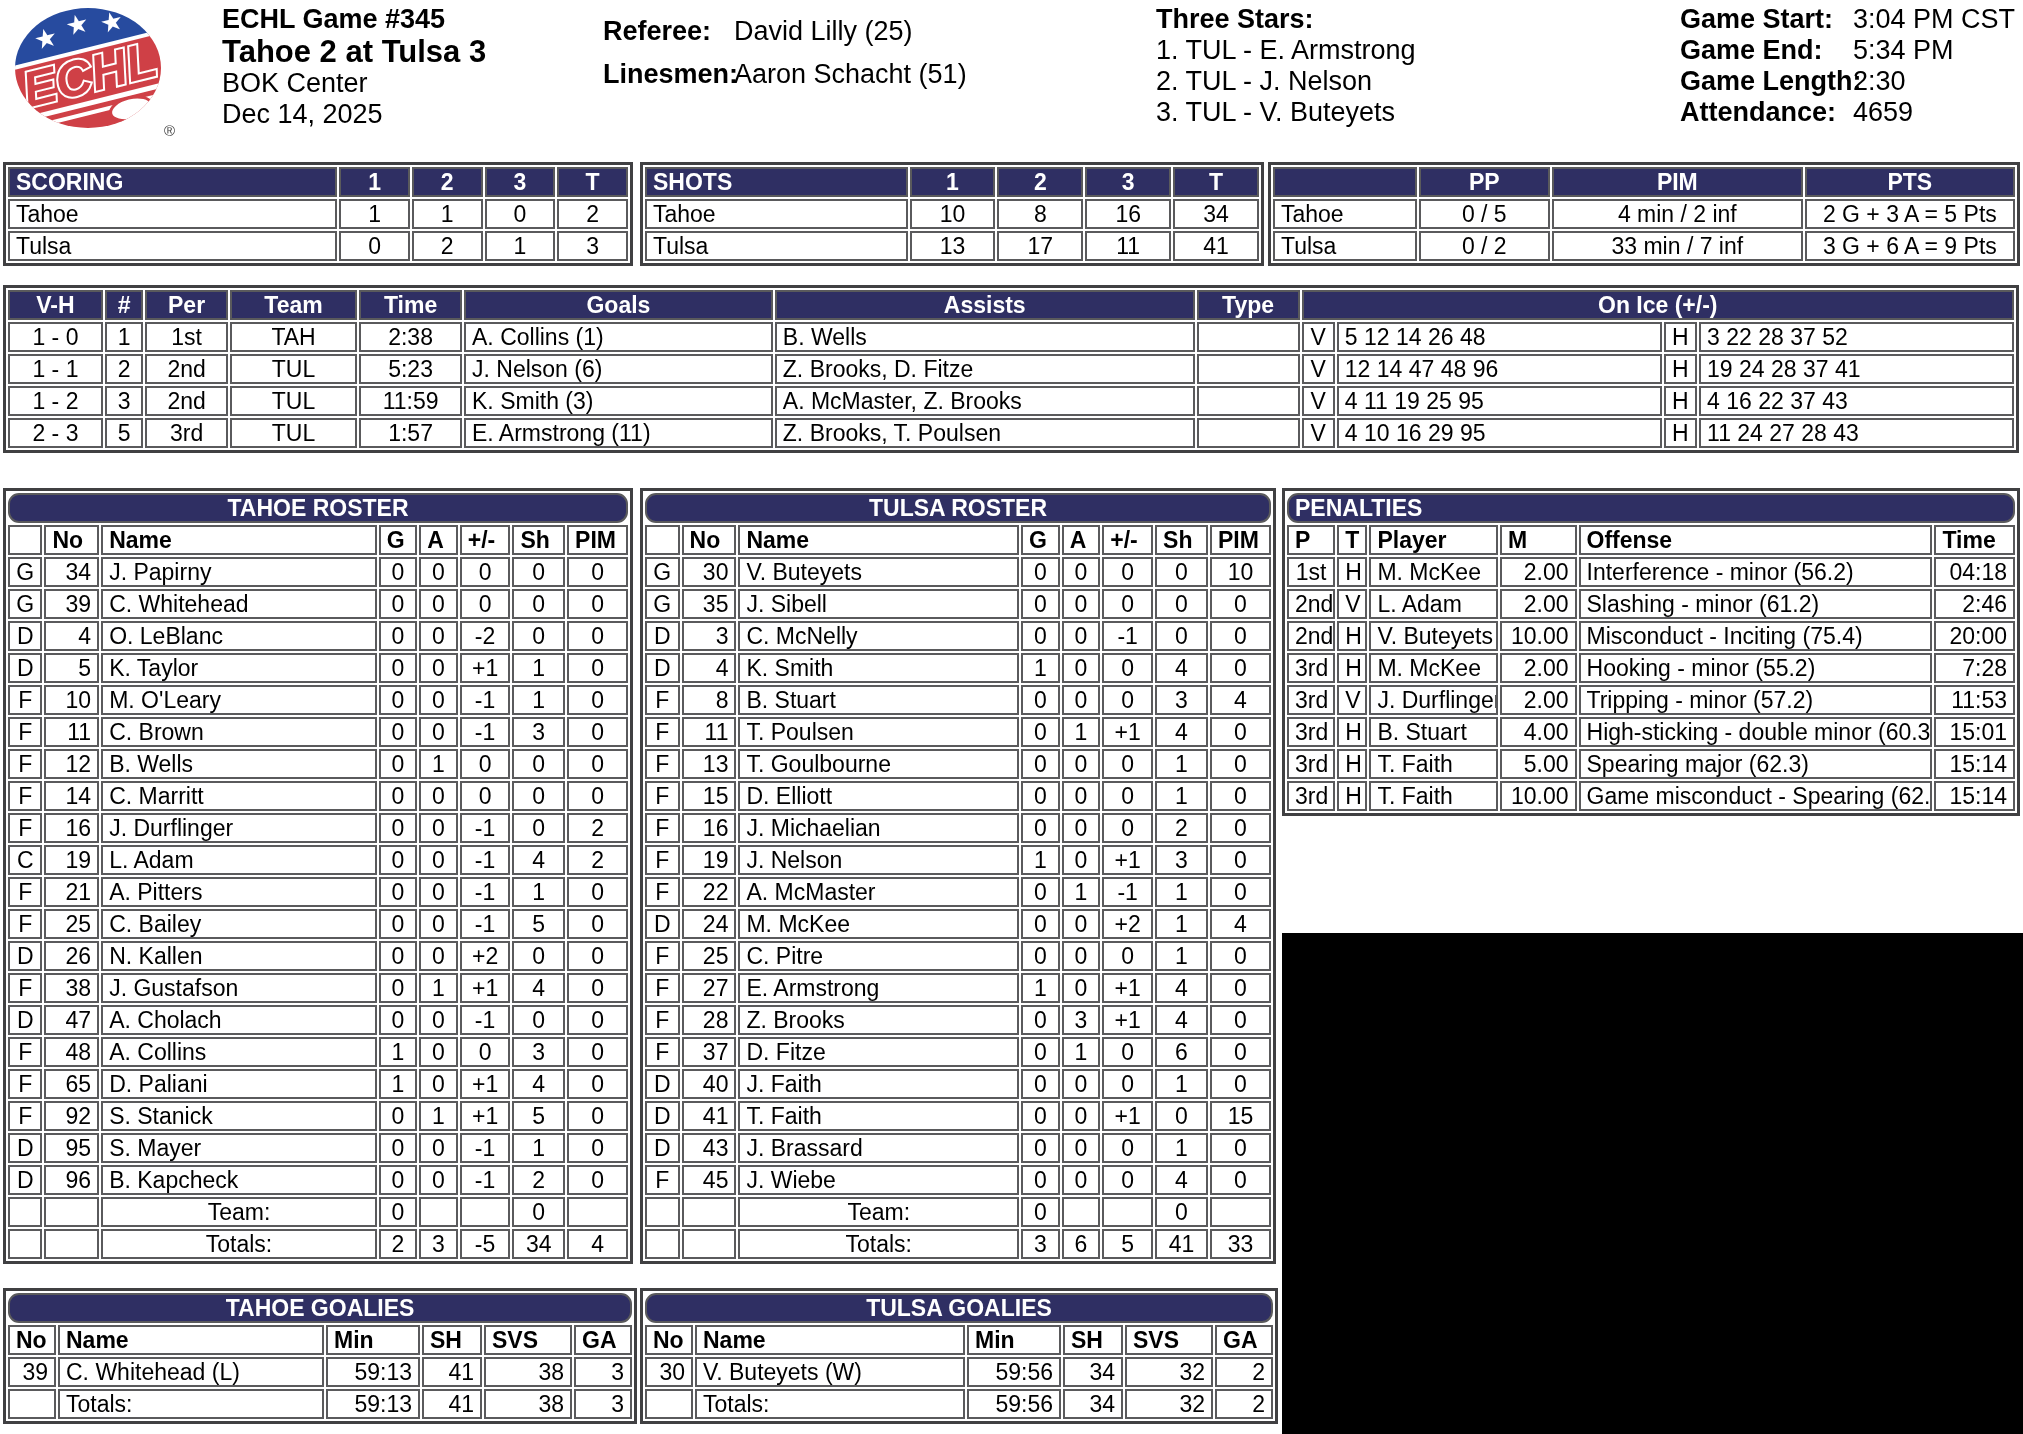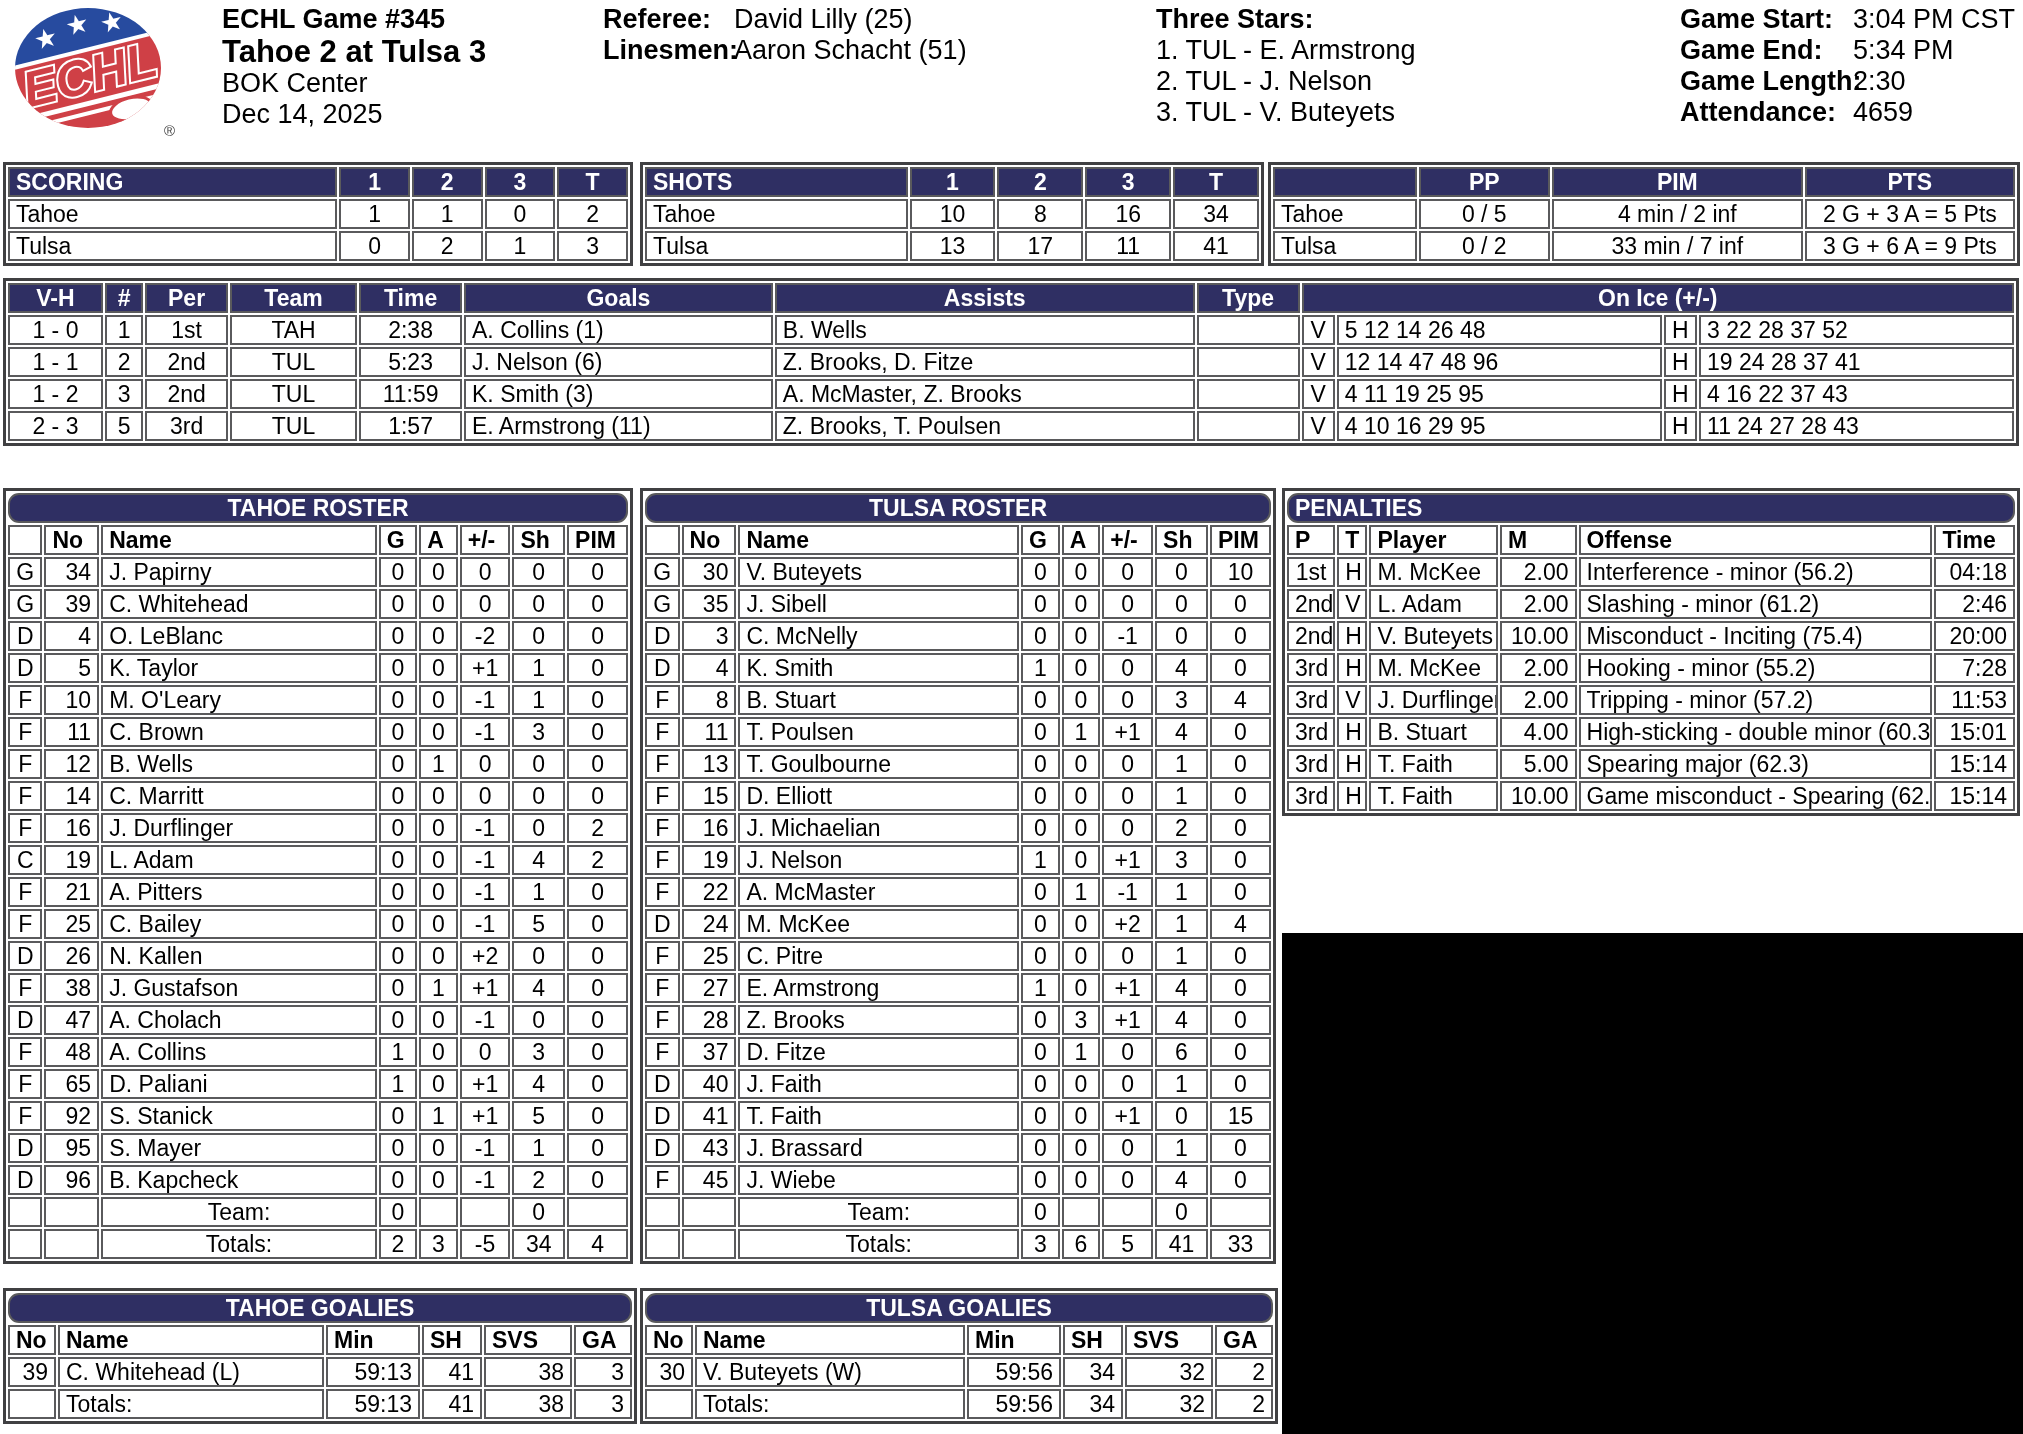--- a/index.html
+++ b/index.html
@@ -7,21 +7,21 @@
   body { background: #fff; font-family: "Liberation Sans", "DejaVu Sans", sans-serif; color: #000; }
   .sheet { position: relative; width: 2023px; height: 1434px; background: #fff; overflow: hidden; }
 
   
   .logo { position: absolute; left: 8px; top: 4px; }
   .hblock { position: absolute; top: 4px; font-size: 27px; line-height: 31px; white-space: nowrap; }
   .hblock .b { font-weight: bold; }
   .info { left: 222px; }
   .info .matchup { font-size: 31px; line-height: 33px; font-weight: bold; }
   .officials { left: 603px; }
-  .officials .k { display: inline-block; width: 131px; font-weight: bold; }
+  .officials .k { display: inline-block; width: 131px; font-weight: bold; margin-top: 12px; }
   .stars { left: 1156px; }
   .times { left: 1680px; }
   .times .k { display: inline-block; width: 173px; font-weight: bold; }
 
   
   table.grid { position: absolute; border-collapse: separate; border-spacing: 2px;
                table-layout: fixed; background: #fff; border: 3px solid var(--frame); }
   .grid th, .grid td { border: 2px solid var(--grid-border); background: #fff; height: 30px;
                        box-sizing: border-box; font-size: 23px; line-height: 26px;
                        padding: 0 6px; overflow: hidden; white-space: nowrap; font-weight: normal; }
@@ -187,21 +187,21 @@
       </tr>
         <tr>
         <td class="tl">Tulsa</td>
         <td class="ctr">0 / 2</td>
         <td class="ctr">33 min / 7 inf</td>
         <td class="ctr">3 G + 6 A = 9 Pts</td>
       </tr>
       </tbody>
   </table>
 
-  <table class="grid" style="left:3px; top:278px; width:2016px;">
+  <table class="grid" style="left:3px; top:285px; width:2016px;">
     <colgroup>
       <col style="width:94px">
         <col style="width:38px">
         <col style="width:82px">
         <col style="width:126px">
         <col style="width:102px">
       <col style="width:306px">
         <col style="width:416px">
         <col style="width:102px">
       <col style="width:33px">

